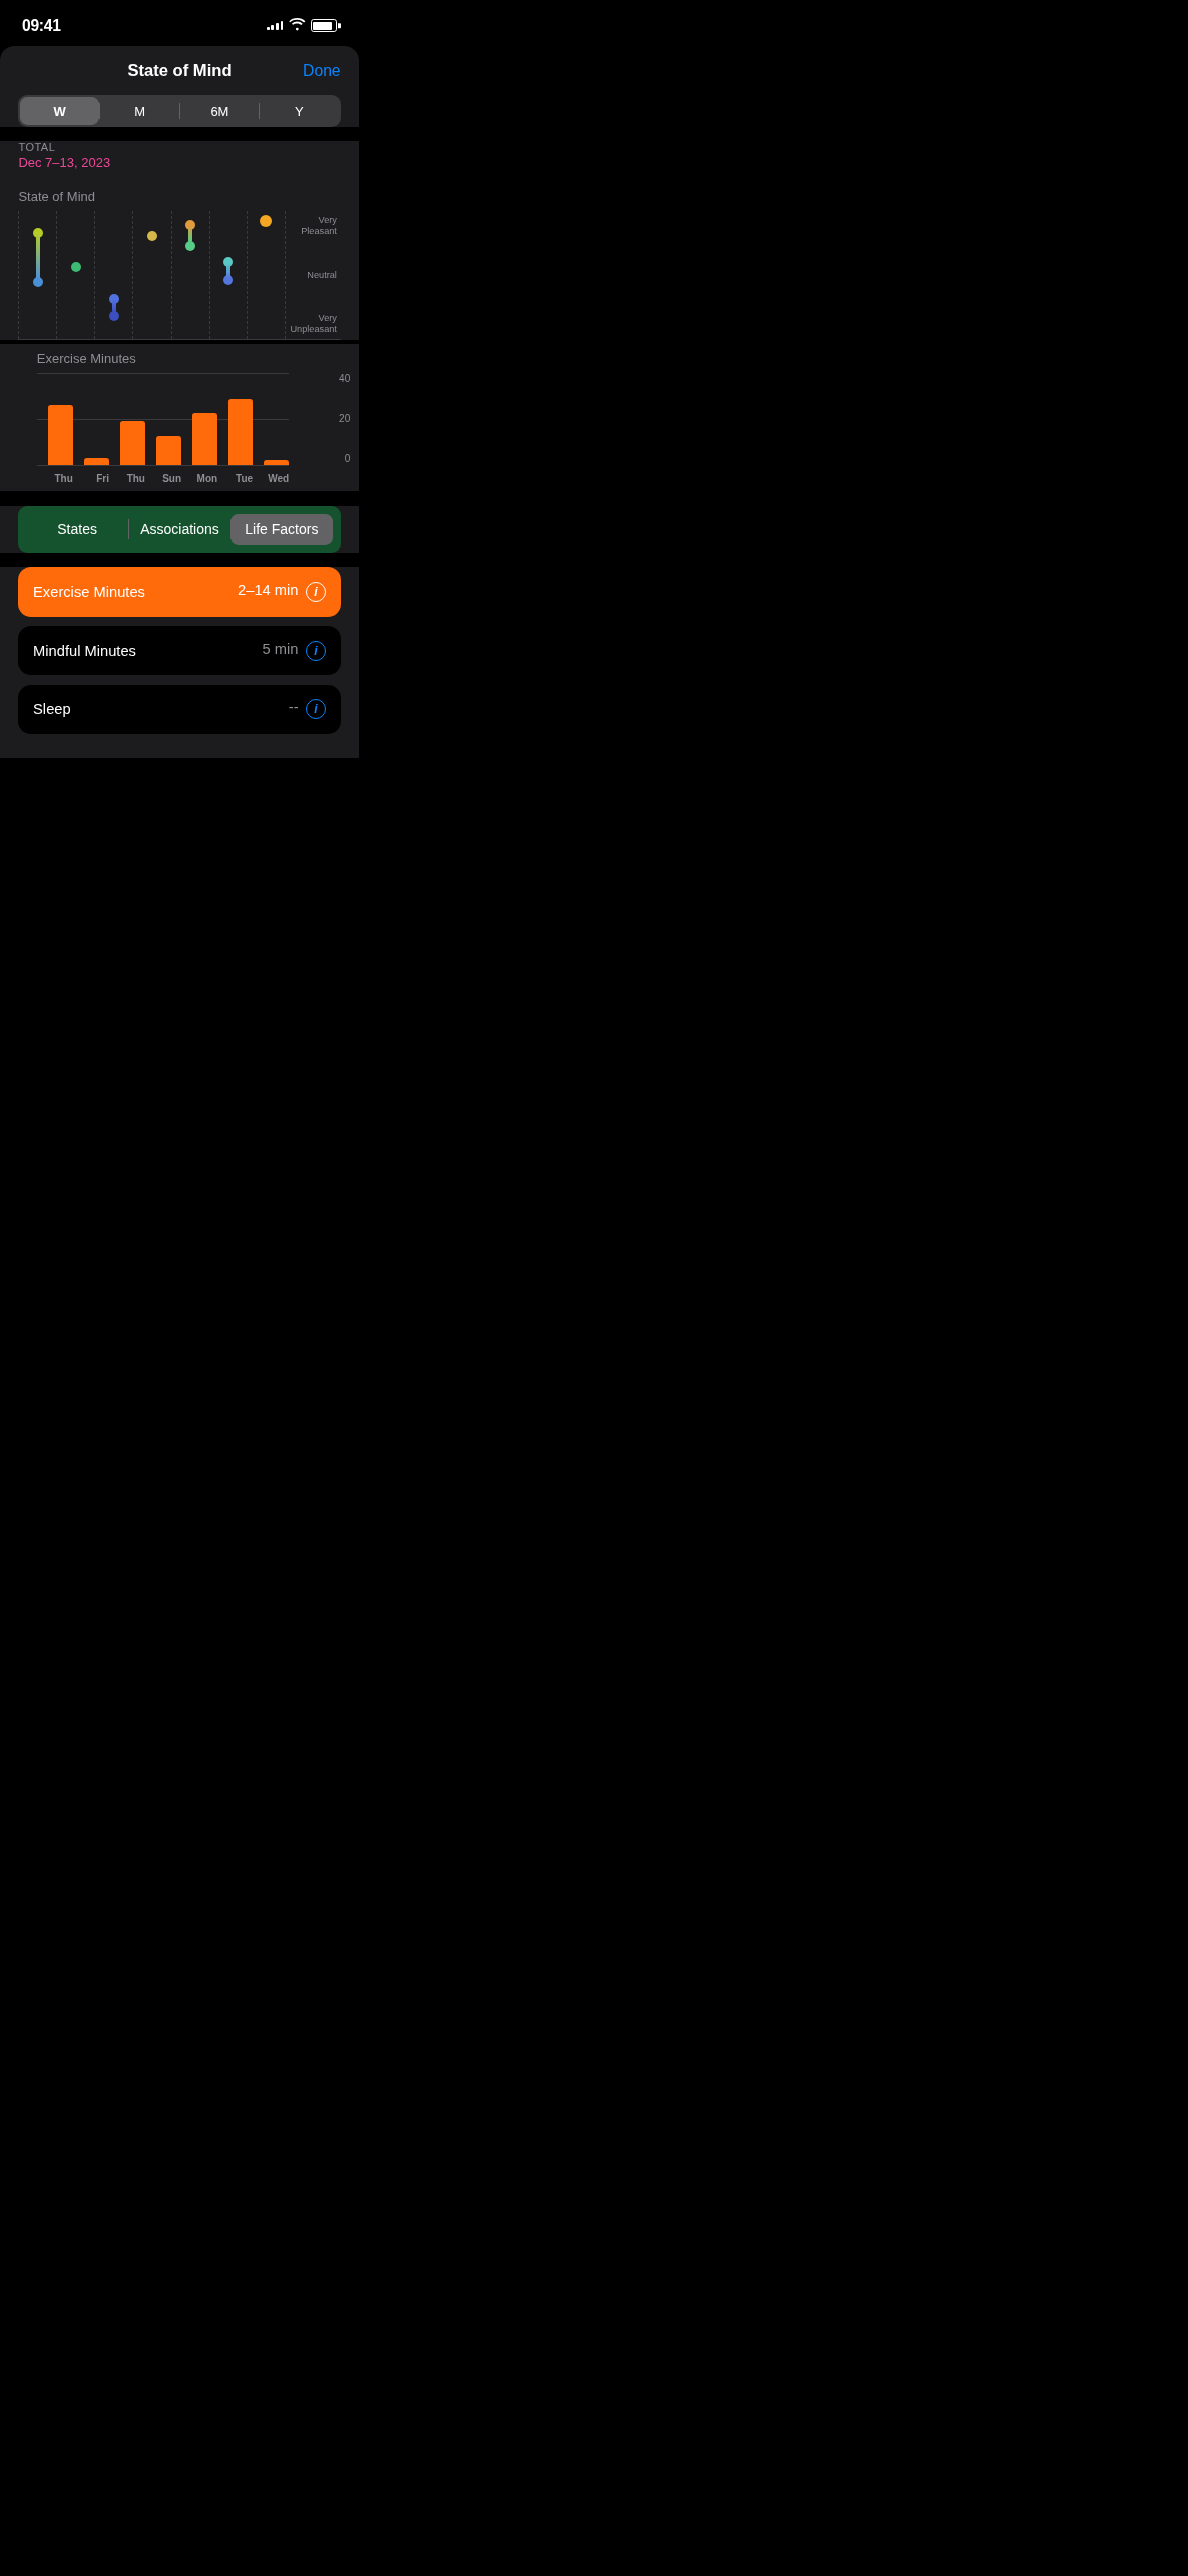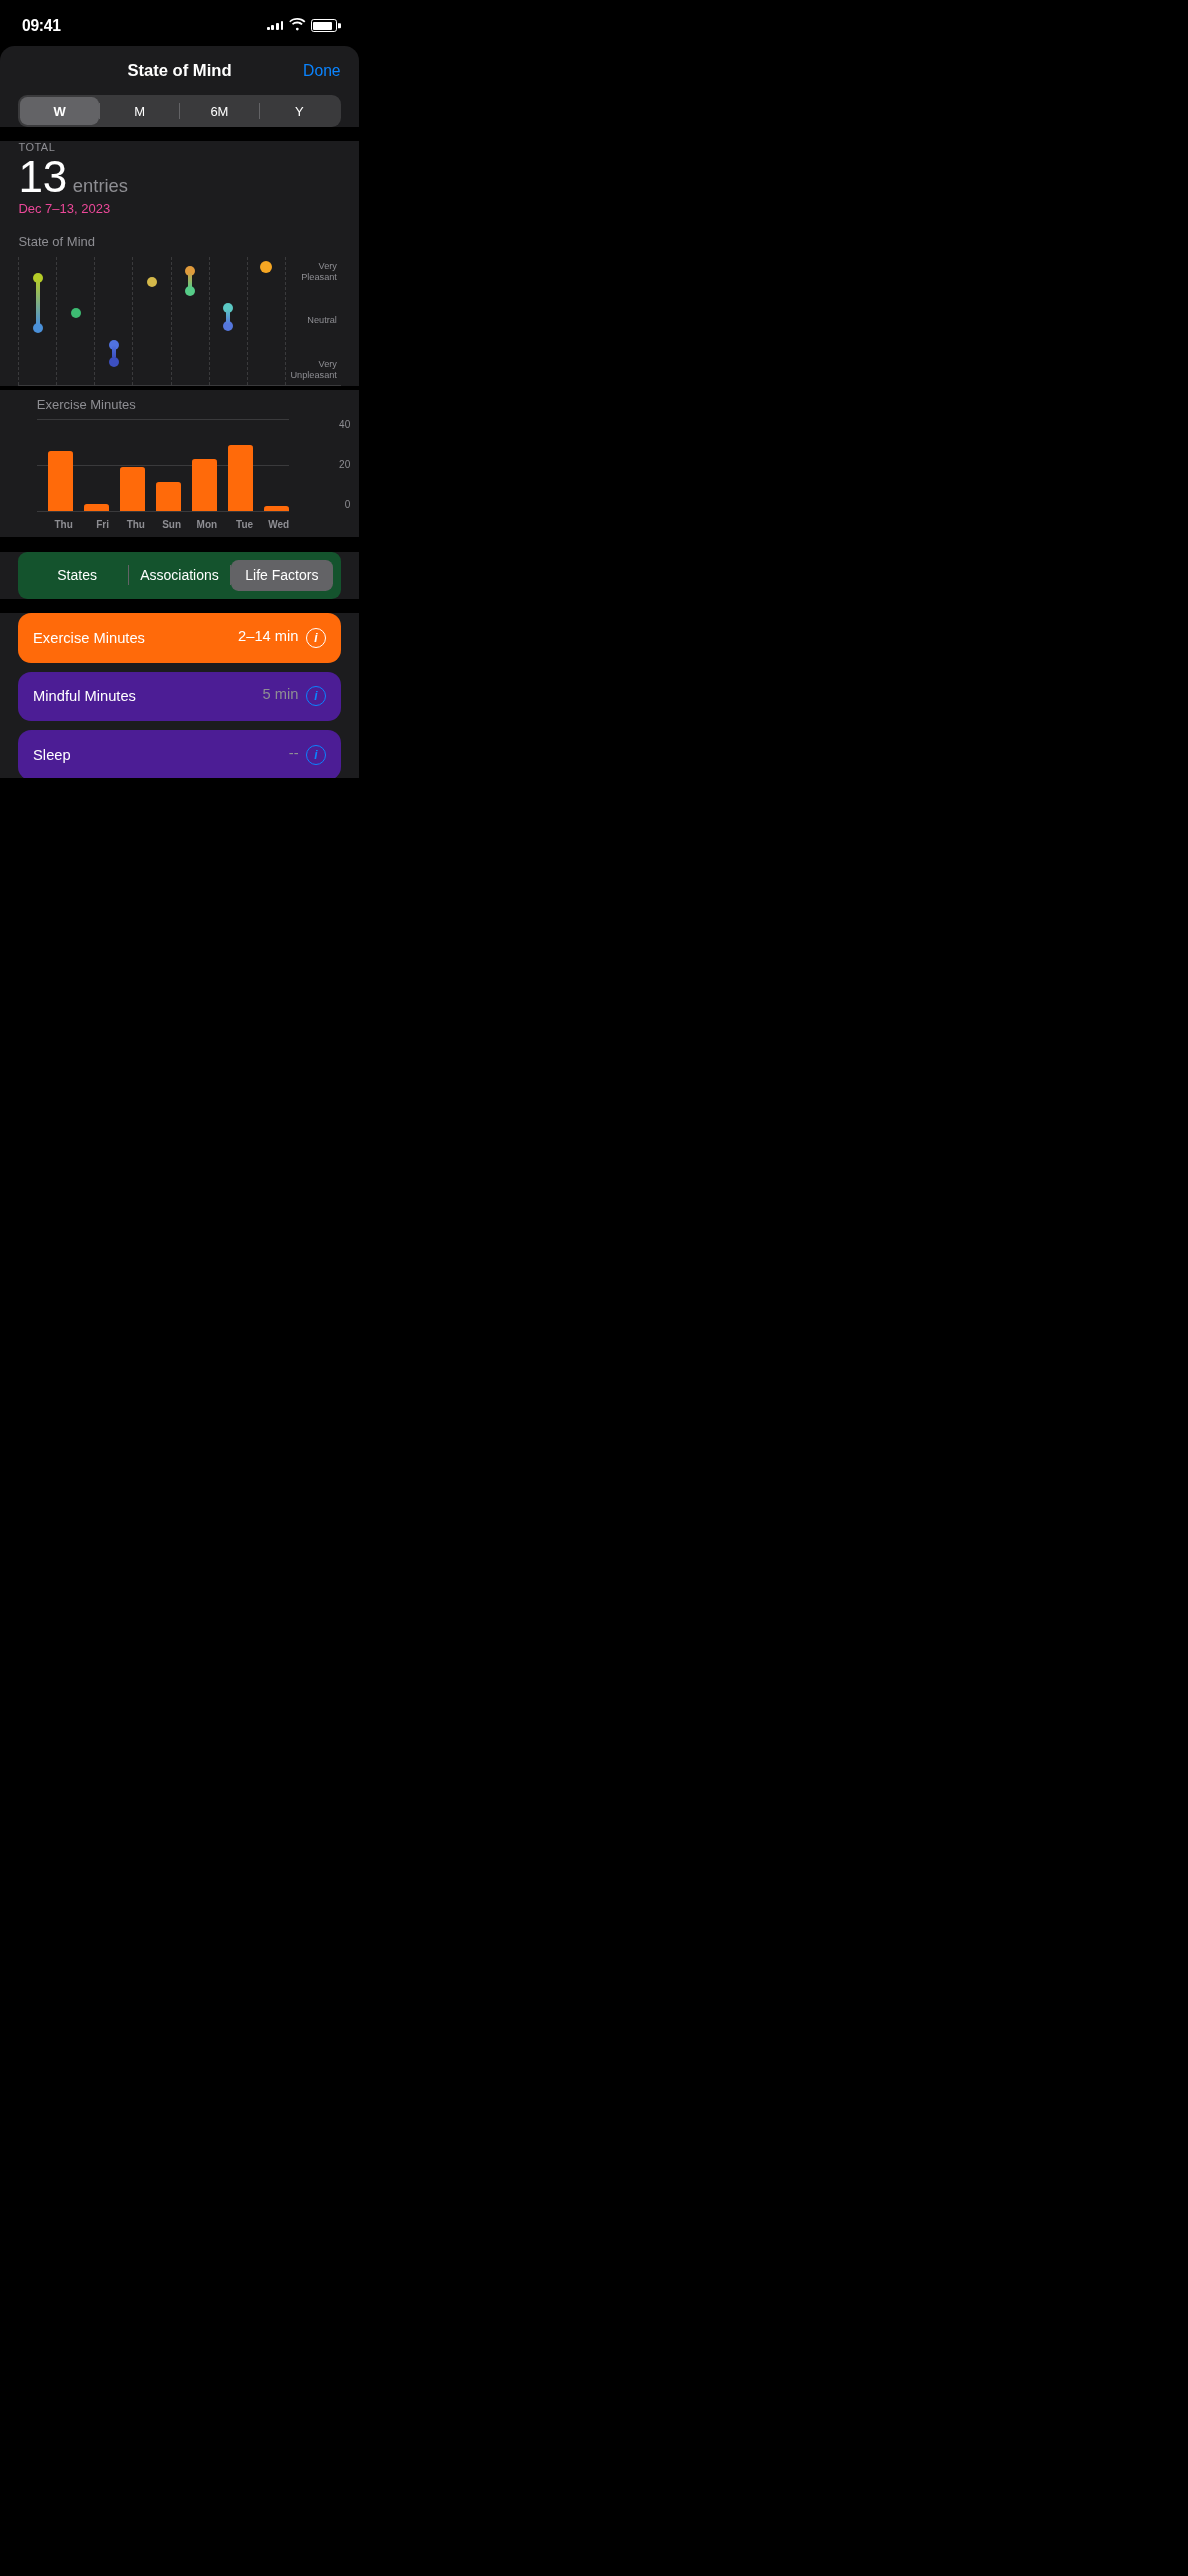--- a/index.html
+++ b/index.html
@@ -307,21 +307,21 @@
       width: 0.9px;
       background: #636366;
       margin: 5.5px 0;
     }
 
     
     .life-factors {
       padding: 0 18.4px;
     }
     .factor-item {
-      background: #4c1d95;
+      background: #000000;
       border-radius: 13px;
       padding: 14.7px 14.7px;
       margin-bottom: 9.2px;
       display: flex;
       justify-content: space-between;
       align-items: center;
       cursor: pointer;
     }
     .factor-item.highlighted {
       background: #ff6a0a;
@@ -409,24 +409,20 @@
       <div class="segment-item">M</div>
       <div class="segment-divider"></div>
       <div class="segment-item">6M</div>
       <div class="segment-divider"></div>
       <div class="segment-item">Y</div>
     </div>
   </div>
 
   <div class="stats-section">
     <div class="total-label">TOTAL</div>
-    <div class="total-count-row">
-      <span class="total-count">13</span>
-      <span class="total-entries">entries</span>
-    </div>
     <div class="date-range">Dec 7–13, 2023</div>
   </div>
 
   <div class="chart-section">
     <div class="chart-label">State of Mind</div>
     <div class="mind-chart">
       <div class="mind-chart-grid">
 
         <div class="mind-chart-col">
 

